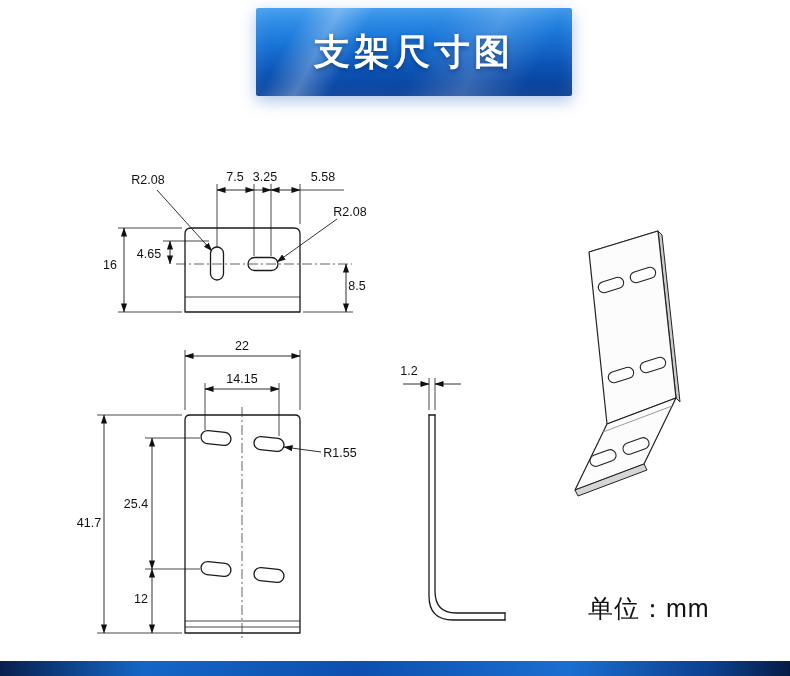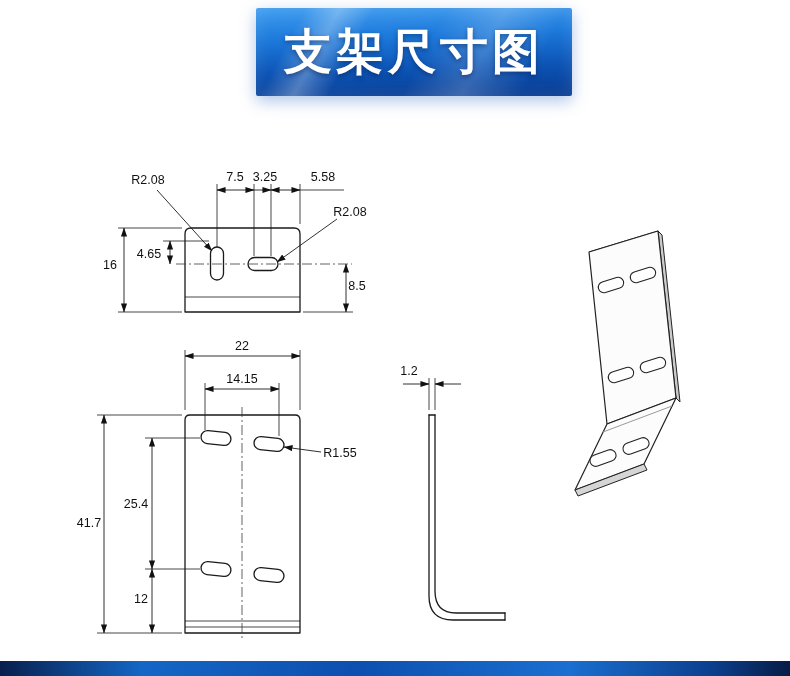--- a/index.html
+++ b/index.html
@@ -12,21 +12,21 @@
     position:absolute;left:256px;top:8px;width:316px;height:88px;
     background:linear-gradient(178deg,#3f9df0 0%,#1b77d9 35%,#0c53b4 68%,#073a90 100%);
     display:flex;align-items:center;justify-content:center;overflow:hidden;
     border-radius:2px;
     box-shadow:0 5px 16px rgba(25,90,190,.35), inset 0 0 18px rgba(255,255,255,.12);
   }
   .sheen{position:absolute;top:-20%;height:140%;transform:skewX(-28deg);pointer-events:none;}
   .sheen-1{left:26px;width:70px;background:linear-gradient(90deg,rgba(255,255,255,0),rgba(255,255,255,.28),rgba(255,255,255,0));}
   .sheen-2{left:168px;width:120px;background:linear-gradient(90deg,rgba(255,255,255,0),rgba(255,255,255,.18),rgba(255,255,255,0));}
   .banner-text{
-    position:relative;color:#ffffff;font-size:48px;font-weight:bold;letter-spacing:4px;
+    position:relative;color:#ffffff;font-size:36px;font-weight:bold;letter-spacing:4px;
     text-shadow:0 2px 5px rgba(0,20,60,.45);white-space:nowrap;
   }
   
   .unit-label{
     position:absolute;left:588px;top:592px;font-size:25px;color:#111;letter-spacing:1px;
   }
   
   .bottom-strip{
     position:absolute;left:0;bottom:0;width:790px;height:15px;
     background:linear-gradient(90deg,#081f4d 0%,#1466c6 18%,#0d4fae 45%,#1a6fd0 72%,#0c3f8e 90%,#071c45 100%);
@@ -173,16 +173,17 @@
       <rect class="iso-slot" x="630" y="269.5" width="26" height="11" rx="5.5" transform="rotate(-17 643 275)"></rect>
 
       <rect class="iso-slot" x="608" y="369.5" width="26" height="11" rx="5.5" transform="rotate(-17 621 375)"></rect>
       <rect class="iso-slot" x="640" y="359.5" width="26" height="11" rx="5.5" transform="rotate(-17 653 365)"></rect>
 
       <rect class="iso-slot" x="589.5" y="452.25" width="27" height="11.5" rx="5.75" transform="rotate(-20 603 458)"></rect>
       <rect class="iso-slot" x="622.5" y="440.25" width="27" height="11.5" rx="5.75" transform="rotate(-20 636 446)"></rect>
     </g>
   </svg>
 
+  <div class="unit-label">单位：mm</div>
 
   <div class="bottom-strip"></div>
 
 </div>
 
 </body></html>

